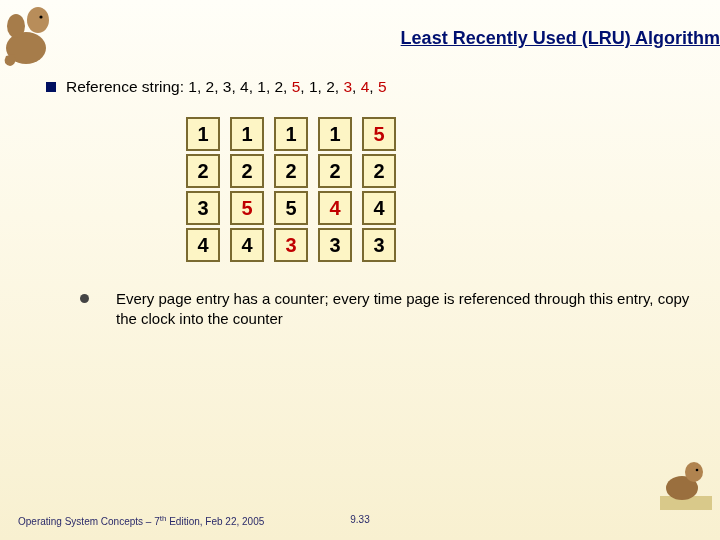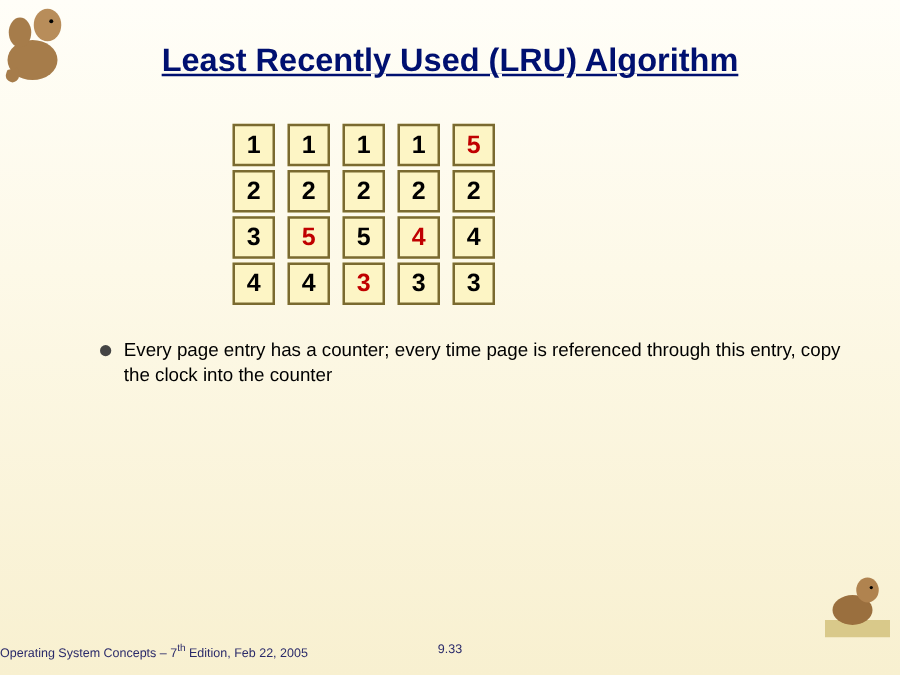--- a/index.html
+++ b/index.html
@@ -18,22 +18,22 @@
     width: 58px; height: 68px;
   }
   .dino-br {
     position: absolute;
     bottom: 30px; right: 8px;
     width: 52px; height: 54px;
   }
   .title {
     position: absolute;
     top: 16px; left: 0; right: 0;
-    text-align: center;
-    font-size: 26px;
+    text-align: right;
+    font-size: 18px;
     font-weight: bold;
     color: #001070;
     text-decoration: underline;
     text-decoration-color: #001070;
   }
   .content {
     position: absolute;
     top: 78px; left: 46px; right: 30px;
     font-size: 15px;
     color: #000;
@@ -59,30 +59,30 @@
     border: 2px solid #7a6a30;
     background: #fdf5c5;
     text-align: center;
     vertical-align: middle;
     font-size: 20px;
     font-weight: bold;
     color: #000;
   }
   .frame-table td.red { color: #c00000; }
   .sub-list { margin-left: 34px; margin-top: 10px; }
-  .sub-list .bullet-row { margin-bottom: 14px; }
+  .sub-list .bullet-row { margin-bottom: 14px; gap: 17px; }
   .sub-list .text { line-height: 1.35; }
   .footer {
     position: absolute;
     bottom: 10px; left: 0; right: 0;
     height: 16px;
     font-size: 10px;
     color: #2a2a6a;
   }
-  .footer .fl { position: absolute; left: 0; }
+  .footer .fl { position: absolute; left: 18px; }
   .footer .fc { position: absolute; left: 50%; transform: translateX(-50%); }
   .footer .fr { position: absolute; right: 10px; bottom: 0; }
   .sup { font-size: 8px; vertical-align: super; }
 </style>
 </head>
 <body>
 
 <div class="dino-tl">
   <svg viewBox="0 0 58 68" width="58" height="68">
     <ellipse cx="26" cy="48" rx="20" ry="16" fill="#a67c4a"></ellipse>
@@ -99,20 +99,26 @@
     <ellipse cx="22" cy="32" rx="16" ry="12" fill="#9a6f3e"></ellipse>
     <ellipse cx="34" cy="16" rx="9" ry="10" fill="#b0834f"></ellipse>
     <circle cx="37" cy="14" r="1.3" fill="#000"></circle>
   </svg>
 </div>
 
 <h1 class="title">Least Recently Used (LRU) Algorithm</h1>
 
 <div class="content">
 
+  <div class="bullet-row">
+    <div class="sq-bullet"></div>
+    <div class="ref-string">
+      <span>Reference string:  1, 2, 3, 4, 1, 2, </span><span class="red">5</span><span>, 1, 2, </span><span class="red">3</span><span>, </span><span class="red">4</span><span>, </span><span class="red">5</span>
+    </div>
+  </div>
 
   <table class="frame-table">
     <tbody>
         <tr>
       <td>1</td>
       <td>1</td>
       <td>1</td>
       <td>1</td>
       <td class="red">5</td>
     </tr>

